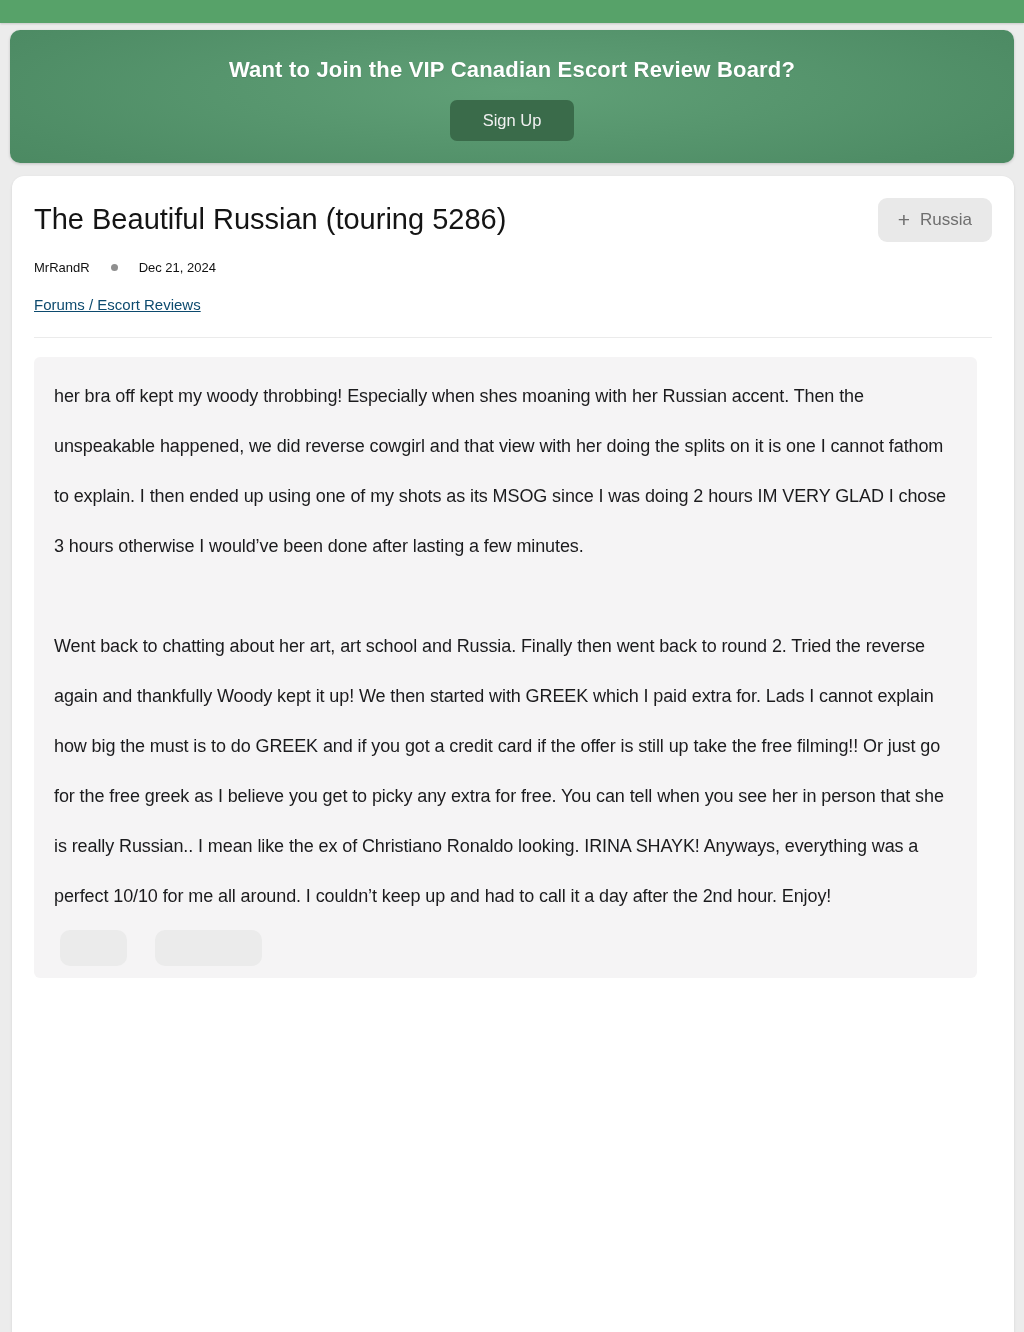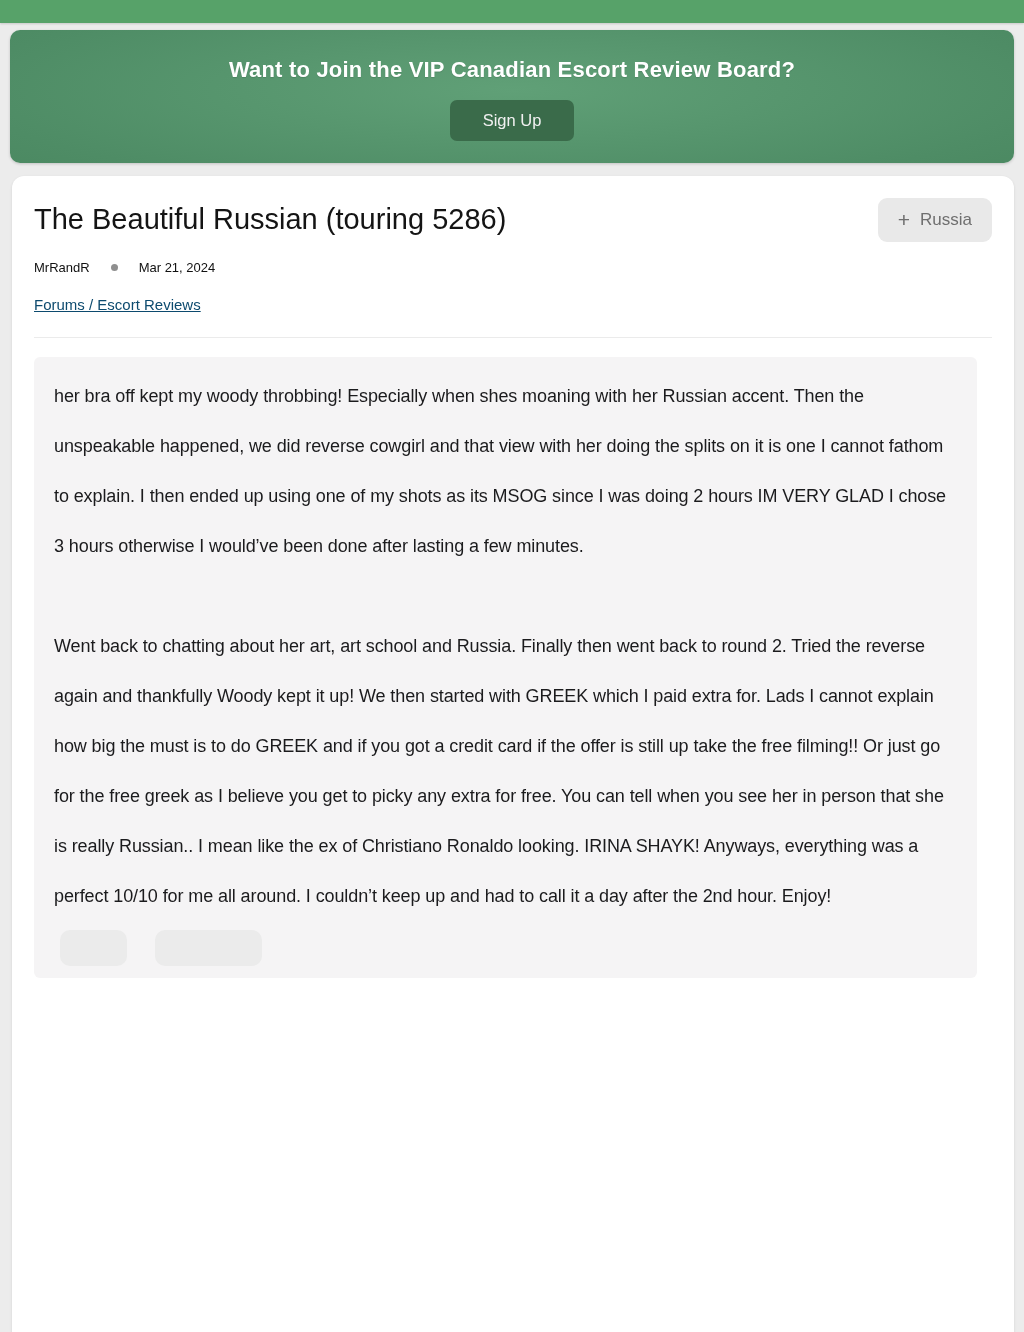--- a/index.html
+++ b/index.html
@@ -155,21 +155,21 @@
     <h1 class="post-title">The Beautiful Russian (touring 5286)</h1>
     <button class="comment-btn">
       <span class="plus">+</span>
       <span>Russia</span>
     </button>
   </div>
 
   <div class="meta-row">
     <span>MrRandR</span>
     <span class="meta-dot"></span>
-    <span>Mar 21, 2024</span>
+    <span>Dec 21, 2024</span>
   </div>
 
   <a class="breadcrumb">Forums / Escort Reviews</a>
 
   <div class="divider"></div>
 
   <div class="body-box">
     <p>her bra off kept my woody throbbing! Especially when shes moaning with her Russian accent. Then the unspeakable happened, we did reverse cowgirl and that view with her doing the splits on it is one I cannot fathom to explain. I then ended up using one of my shots as its MSOG since I was doing 2 hours IM VERY GLAD I chose 3 hours otherwise I would’ve been done after lasting a few minutes.</p>
     <p>Went back to chatting about her art, art school and Russia. Finally then went back to round 2. Tried the reverse again and thankfully Woody kept it up! We then started with GREEK which I paid extra for. Lads I cannot explain how big the must is to do GREEK and if you got a credit card if the offer is still up take the free filming!! Or just go for the free greek as I believe you get to picky any extra for free. You can tell when you see her in person that she is really Russian.. I mean like the ex of Christiano Ronaldo looking. IRINA SHAYK! Anyways, everything was a perfect 10/10 for me all around. I couldn’t keep up and had to call it a day after the 2nd hour. Enjoy!</p>
 

